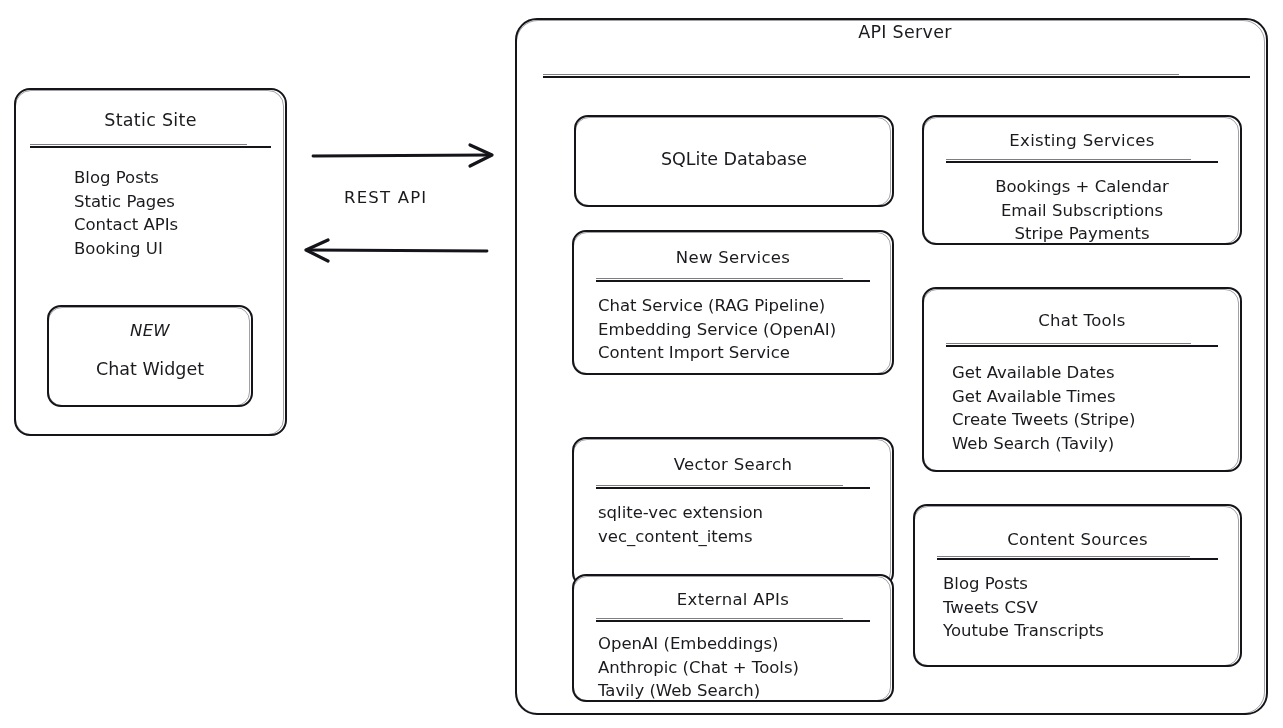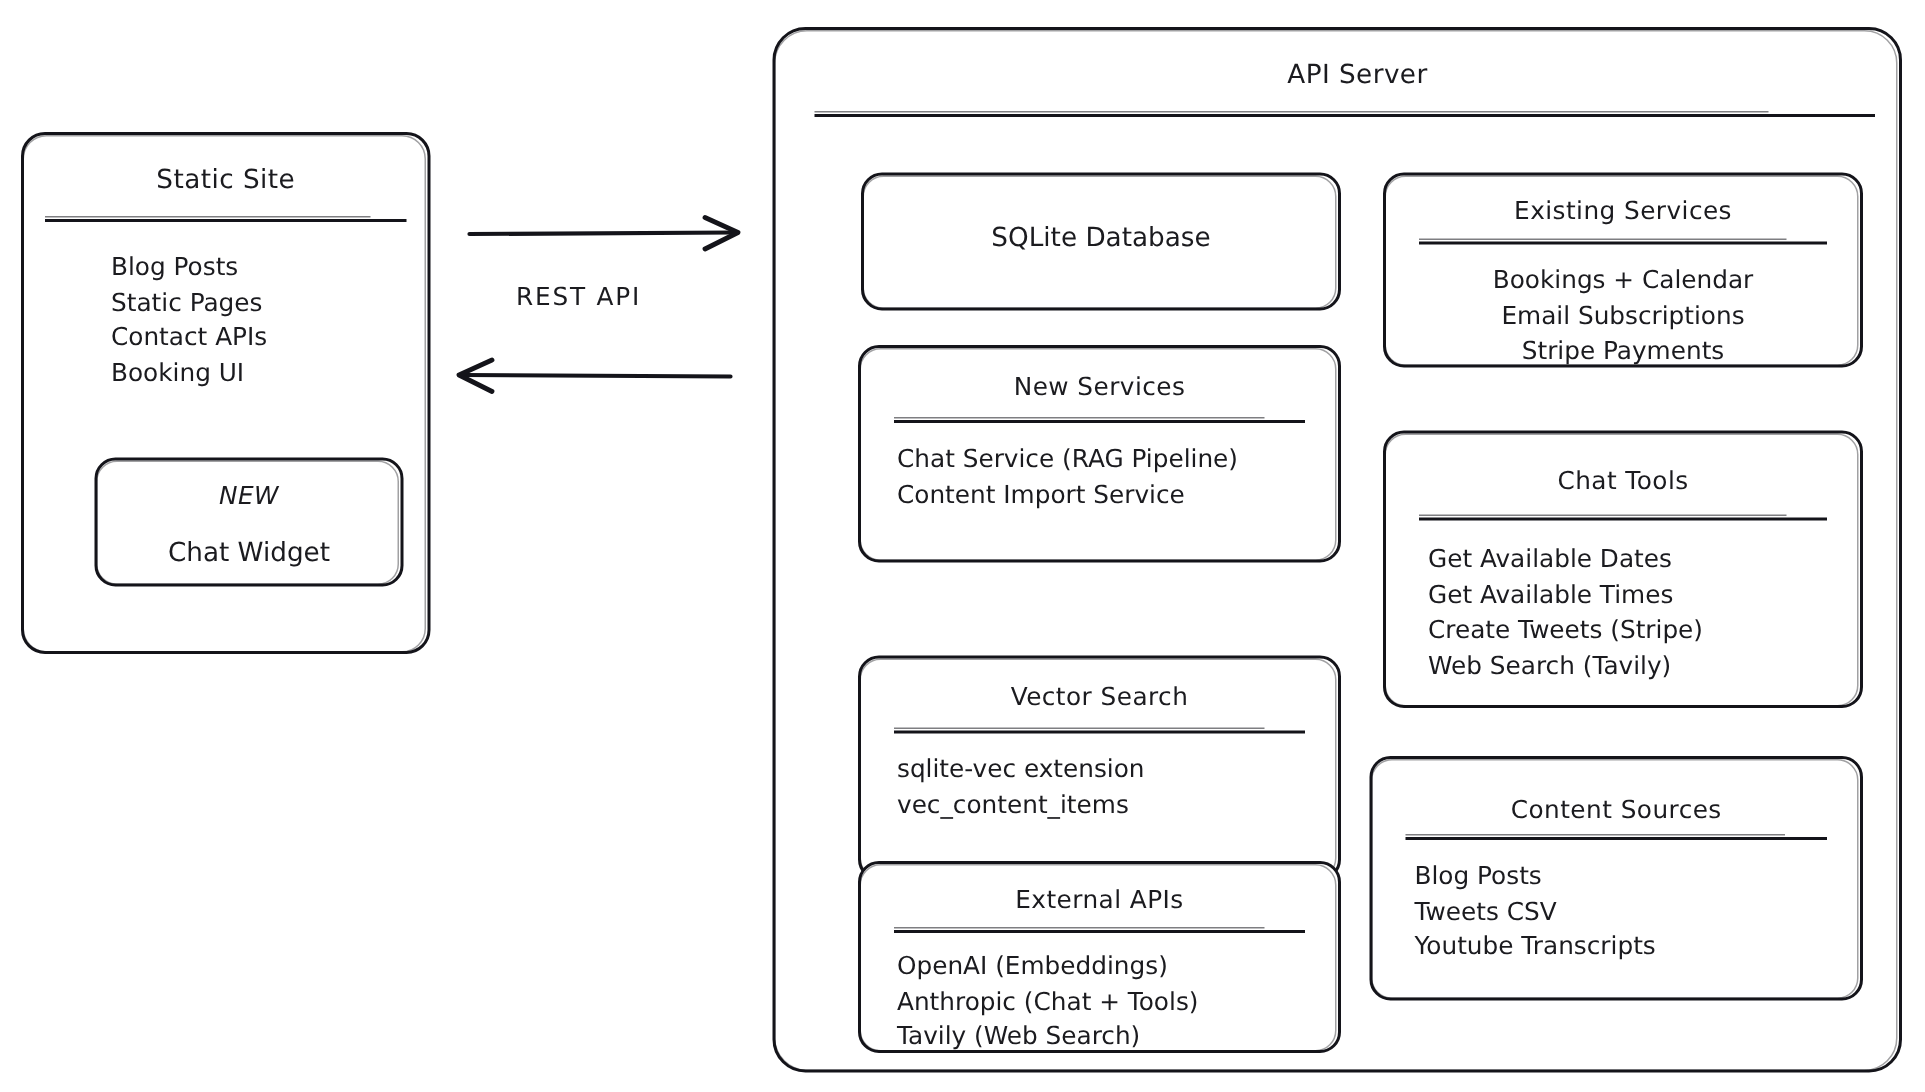--- a/index.html
+++ b/index.html
@@ -105,53 +105,54 @@
     <div class="title" style="top:20px;">Static Site</div>
     <div class="rule" style="left:14px; right:14px; top:56px;"></div>
 
     <div class="list" style="left:58px; top:76px;">
       <span class="row">Blog Posts</span>
       <span class="row">Static Pages</span>
       <span class="row">Contact APIs</span>
       <span class="row">Booking UI</span>
     </div>
 
-    <div class="box inner" style="left:31px; top:215px; width:206px; height:86px;margin-left:16px;">
+    <div class="box inner" style="left:31px; top:215px; width:206px; height:102px;">
       <div class="title sm" style="top:14px; font-style:italic;">NEW</div>
       <div class="single" style="top:52px;">Chat Widget</div>
     </div>
   </div>
 
   <svg class="arrows" viewBox="0 0 1283 728">
     <g stroke="#14141a" stroke-width="2.8" fill="none" stroke-linecap="round" stroke-linejoin="round">
 
       <path d="M313 156 L489 155"></path>
       <path d="M470 145 L492 155 L470 166" fill="none" stroke-width="3.2"></path>
 
       <path d="M487 251 L309 250"></path>
       <path d="M328 240 L306 250 L328 261" fill="none" stroke-width="3.2"></path>
     </g>
   </svg>
 
   <div class="arrow-label" style="left:344px; top:188px;">REST API</div>
 
   <div class="box outer" style="left:515px; top:18px; width:753px; height:697px;">
 
-    <div class="title" style="top:20px;margin-left:27px;">API Server</div>
+    <div class="title" style="top:2px;margin-left:27px;">API Server</div>
     <div class="rule" style="left:26px; right:16px; top:56px;"></div>
 
     <div class="box inner" style="left:57px; top:95px; width:320px; height:92px;">
       <div class="single" style="top:32px;">SQLite Database</div>
     </div>
 
     <div class="box inner" style="left:55px; top:210px; width:322px; height:145px;">
       <div class="title sm" style="top:16px;">New Services</div>
       <div class="rule" style="left:22px; right:22px; top:48px;"></div>
       <div class="list" style="left:24px; top:62px;">
         <span class="row">Chat Service (RAG Pipeline)</span>
+        <span class="row">Embedding Service (OpenAI)</span>
         <span class="row">Content Import Service</span>
       </div>
     </div>
 
     <div class="box inner" style="left:55px; top:377px; width:322px; height:150px;margin-top:40px;">
       <div class="title sm" style="top:16px;">Vector Search</div>
       <div class="rule" style="left:22px; right:22px; top:48px;"></div>
       <div class="list" style="left:24px; top:62px;">
         <span class="row">sqlite-vec extension</span>
         <span class="row">vec_content_items</span>

